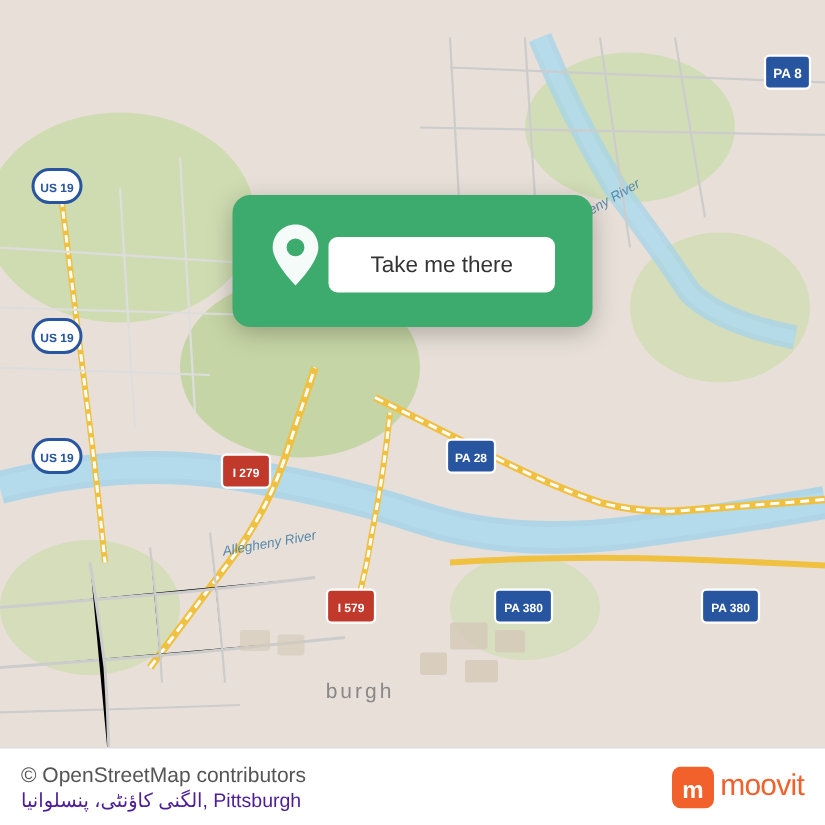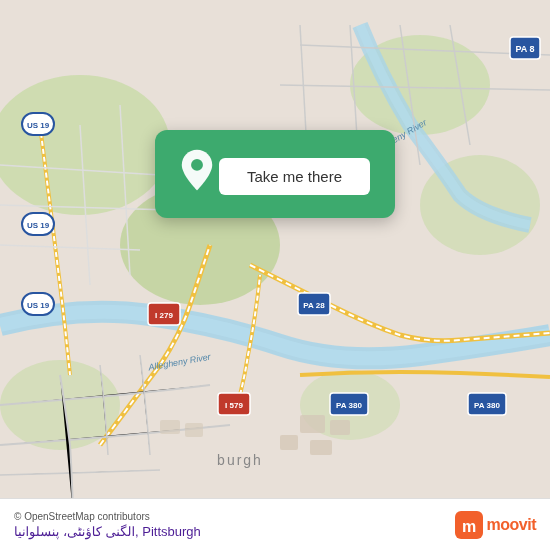--- a/index.html
+++ b/index.html
@@ -66,21 +66,21 @@
       border-top: 1px solid #ddd;
     }
 
     #bottom-left {
       display: flex;
       flex-direction: column;
       gap: 2px;
     }
 
     #attribution {
-      font-size: 10px;
+      font-size: 14px;
       color: #555;
     }
 
     #location-name {
       font-size: 13px;
       color: #4c1d95;
       font-weight: 500;
     }
 
     #moovit-logo {
@@ -88,22 +88,22 @@
       align-items: center;
       gap: 4px;
     }
 
     #moovit-icon {
       width: 28px;
       height: 28px;
     }
 
     #moovit-text {
-      font-size: 16px;
-      font-weight: bold;
+      font-size: 20px;
+      font-weight: normal;
       color: #f2602b;
       letter-spacing: -0.5px;
     }
   </style>
 </head>
 <body>
 
 <div id="map-container">
 
   <svg id="map-svg" viewBox="0 0 550 500" xmlns="http://www.w3.org/2000/svg">

